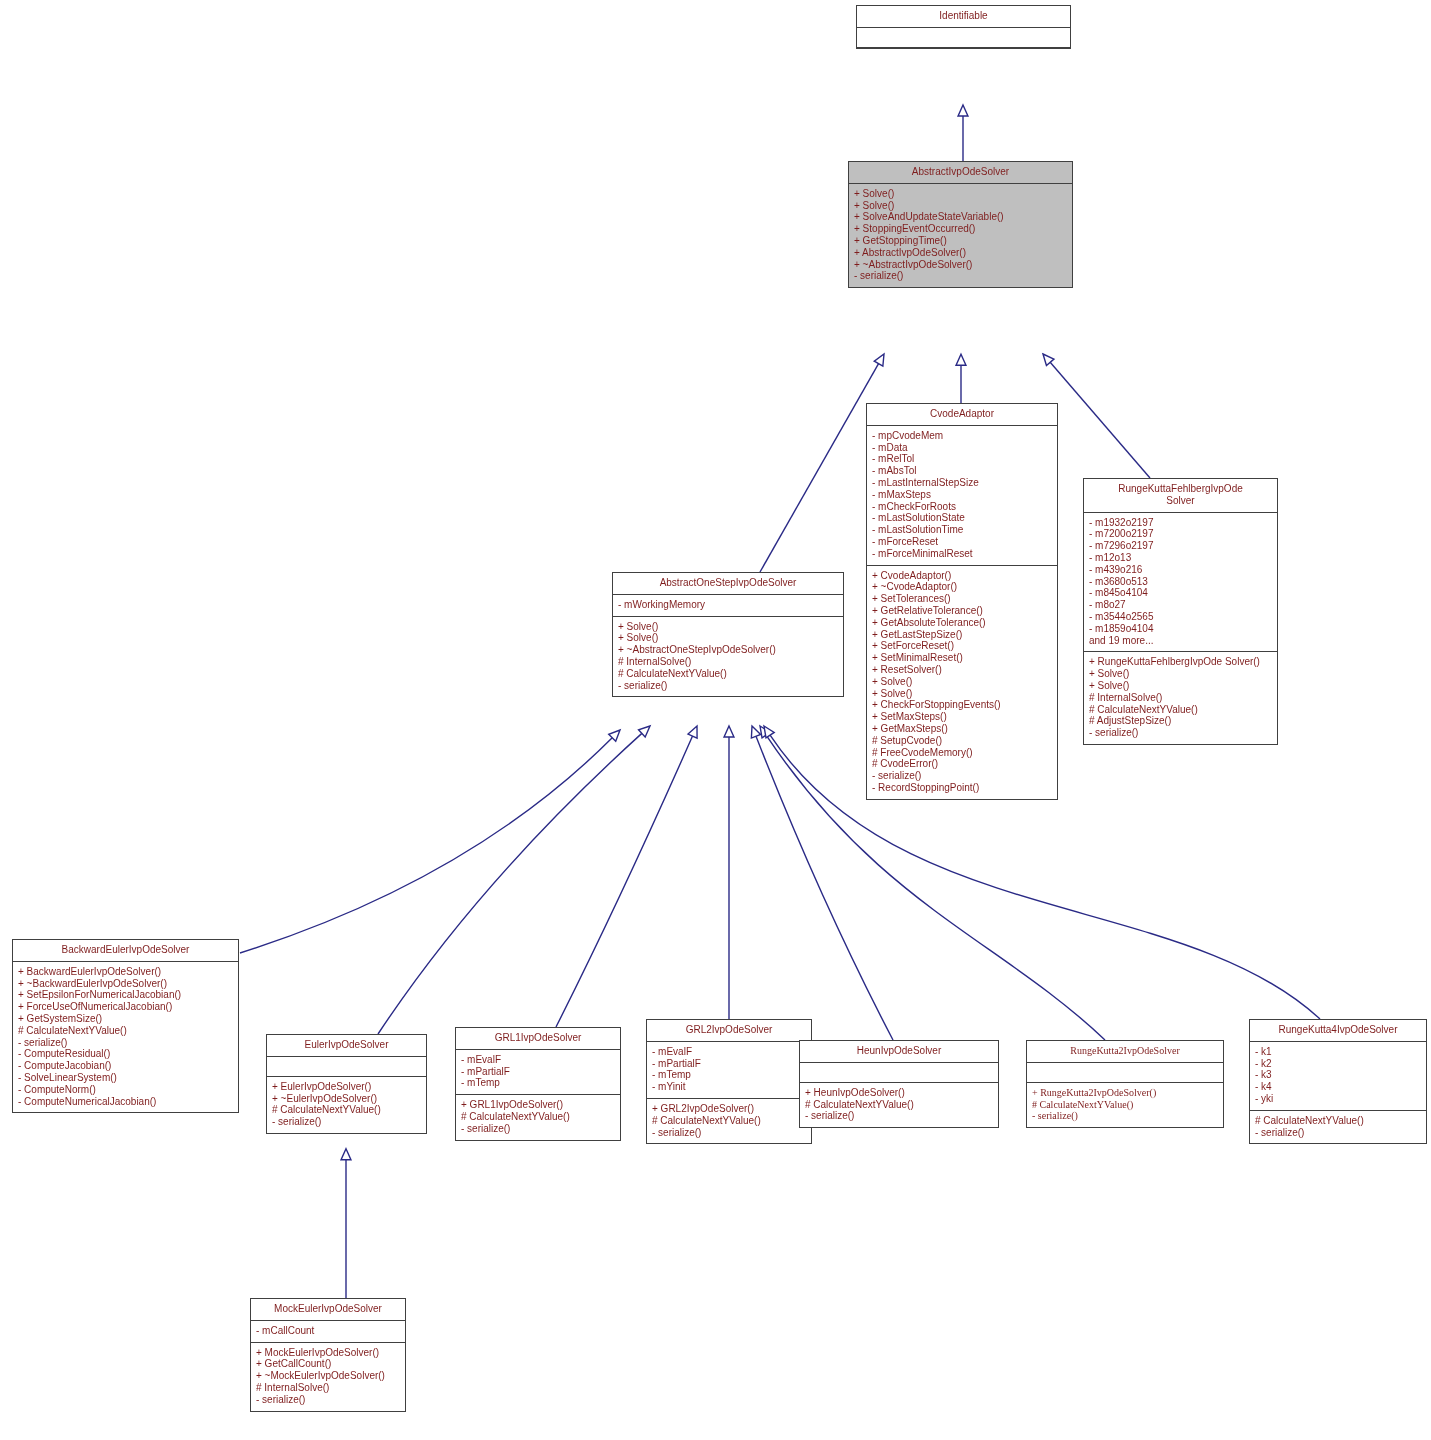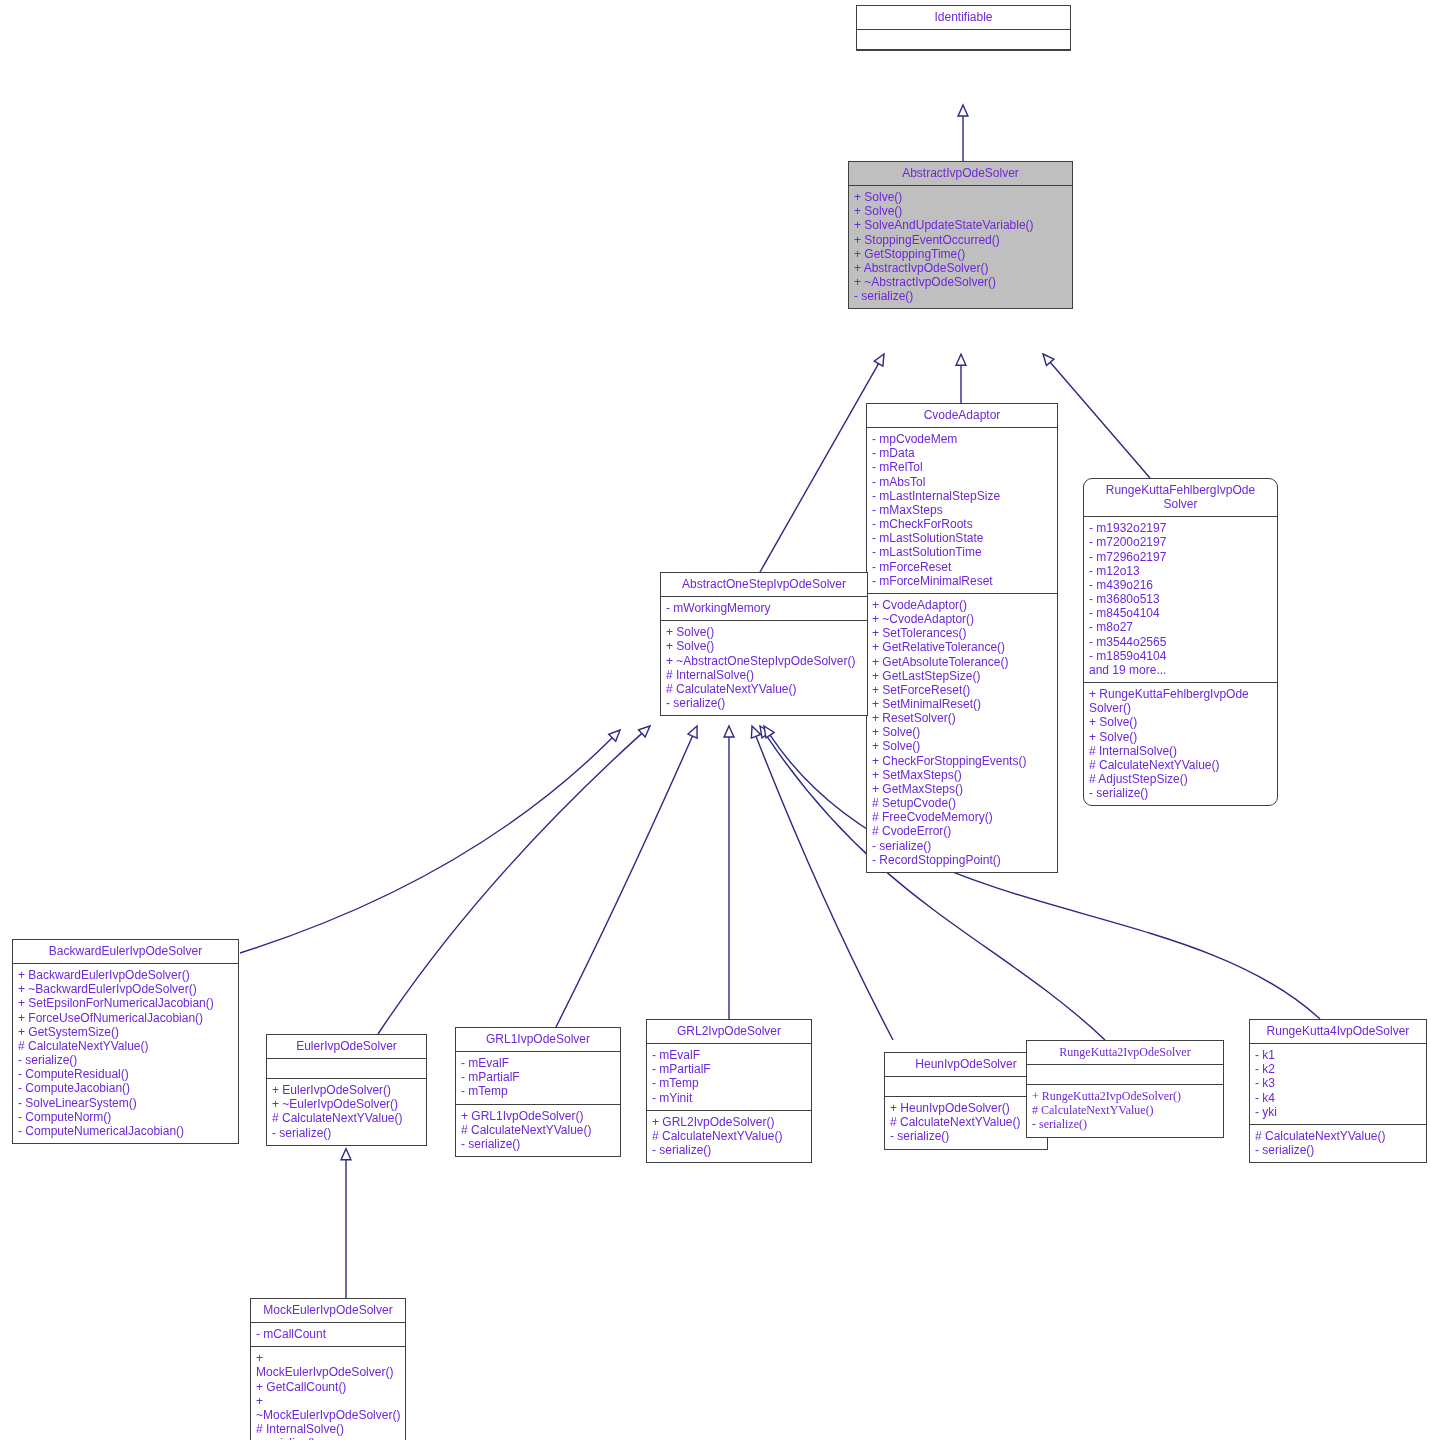--- a/index.html
+++ b/index.html
@@ -16,23 +16,23 @@
   #edges {
     position: absolute;
     left: 0; top: 0;
     width: 1431px; height: 1440px;
     pointer-events: none;
   }
   .uml-node {
     position: absolute;
     border: 1px solid #404040;
     background: #ffffff;
-    font-size: 12px;
+    font-size: 10px;
     line-height: 1.18;
-    color: #6d28d9;
+    color: #7f1d1d;
     z-index: 5;
   }
   .uml-node.highlight { background: #bfbfbf; }
   .uml-title {
     text-align: center;
     padding: 4px 4px 5px 4px;
     border-bottom: 1px solid #404040;
     white-space: pre-line;
   }
   .uml-attrs {
@@ -128,21 +128,21 @@
         <div class="member">+ CheckForStoppingEvents()</div>
         <div class="member">+ SetMaxSteps()</div>
         <div class="member">+ GetMaxSteps()</div>
         <div class="member"># SetupCvode()</div>
         <div class="member"># FreeCvodeMemory()</div>
         <div class="member"># CvodeError()</div>
         <div class="member">- serialize()</div>
         <div class="member">- RecordStoppingPoint()</div>
       </div>
     </div>
-    <div class="uml-node" style="left: 1083px; top: 478px; width: 195px; border-radius: 9px;">
+    <div class="uml-node" style="left: 1083px; top: 478px; width: 195px;">
       <div class="uml-title">RungeKuttaFehlbergIvpOde
 Solver</div>
       <div class="uml-attrs">
         <div class="member">- m1932o2197</div>
         <div class="member">- m7200o2197</div>
         <div class="member">- m7296o2197</div>
         <div class="member">- m12o13</div>
         <div class="member">- m439o216</div>
         <div class="member">- m3680o513</div>
         <div class="member">- m845o4104</div>
@@ -154,21 +154,21 @@
       <div class="uml-ops">
         <div class="member">+ RungeKuttaFehlbergIvpOde Solver()</div>
         <div class="member">+ Solve()</div>
         <div class="member">+ Solve()</div>
         <div class="member"># InternalSolve()</div>
         <div class="member"># CalculateNextYValue()</div>
         <div class="member"># AdjustStepSize()</div>
         <div class="member">- serialize()</div>
       </div>
     </div>
-    <div class="uml-node" style="left: 612px; top: 572px; width: 208px; margin-left: 48px;">
+    <div class="uml-node" style="left: 612px; top: 572px; width: 232px;">
       <div class="uml-title">AbstractOneStepIvpOdeSolver</div>
       <div class="uml-attrs">
         <div class="member">- mWorkingMemory</div>
       </div>
       <div class="uml-ops">
         <div class="member">+ Solve()</div>
         <div class="member">+ Solve()</div>
         <div class="member">+ ~AbstractOneStepIvpOdeSolver()</div>
         <div class="member"># InternalSolve()</div>
         <div class="member"># CalculateNextYValue()</div>
@@ -222,21 +222,21 @@
         <div class="member">- mPartialF</div>
         <div class="member">- mTemp</div>
         <div class="member">- mYinit</div>
       </div>
       <div class="uml-ops">
         <div class="member">+ GRL2IvpOdeSolver()</div>
         <div class="member"># CalculateNextYValue()</div>
         <div class="member">- serialize()</div>
       </div>
     </div>
-    <div class="uml-node" style="left: 884px; top: 1040px; width: 164px; margin-top: 12px;">
+    <div class="uml-node" style="left: 799px; top: 1040px; width: 200px;">
       <div class="uml-title">HeunIvpOdeSolver</div>
       <div class="uml-attrs empty"></div>
       <div class="uml-ops">
         <div class="member">+ HeunIvpOdeSolver()</div>
         <div class="member"># CalculateNextYValue()</div>
         <div class="member">- serialize()</div>
       </div>
     </div>
     <div class="uml-node" style="left: 1026px; top: 1040px; width: 198px; font-family: Liberation Serif, serif;">
       <div class="uml-title">RungeKutta2IvpOdeSolver</div>

